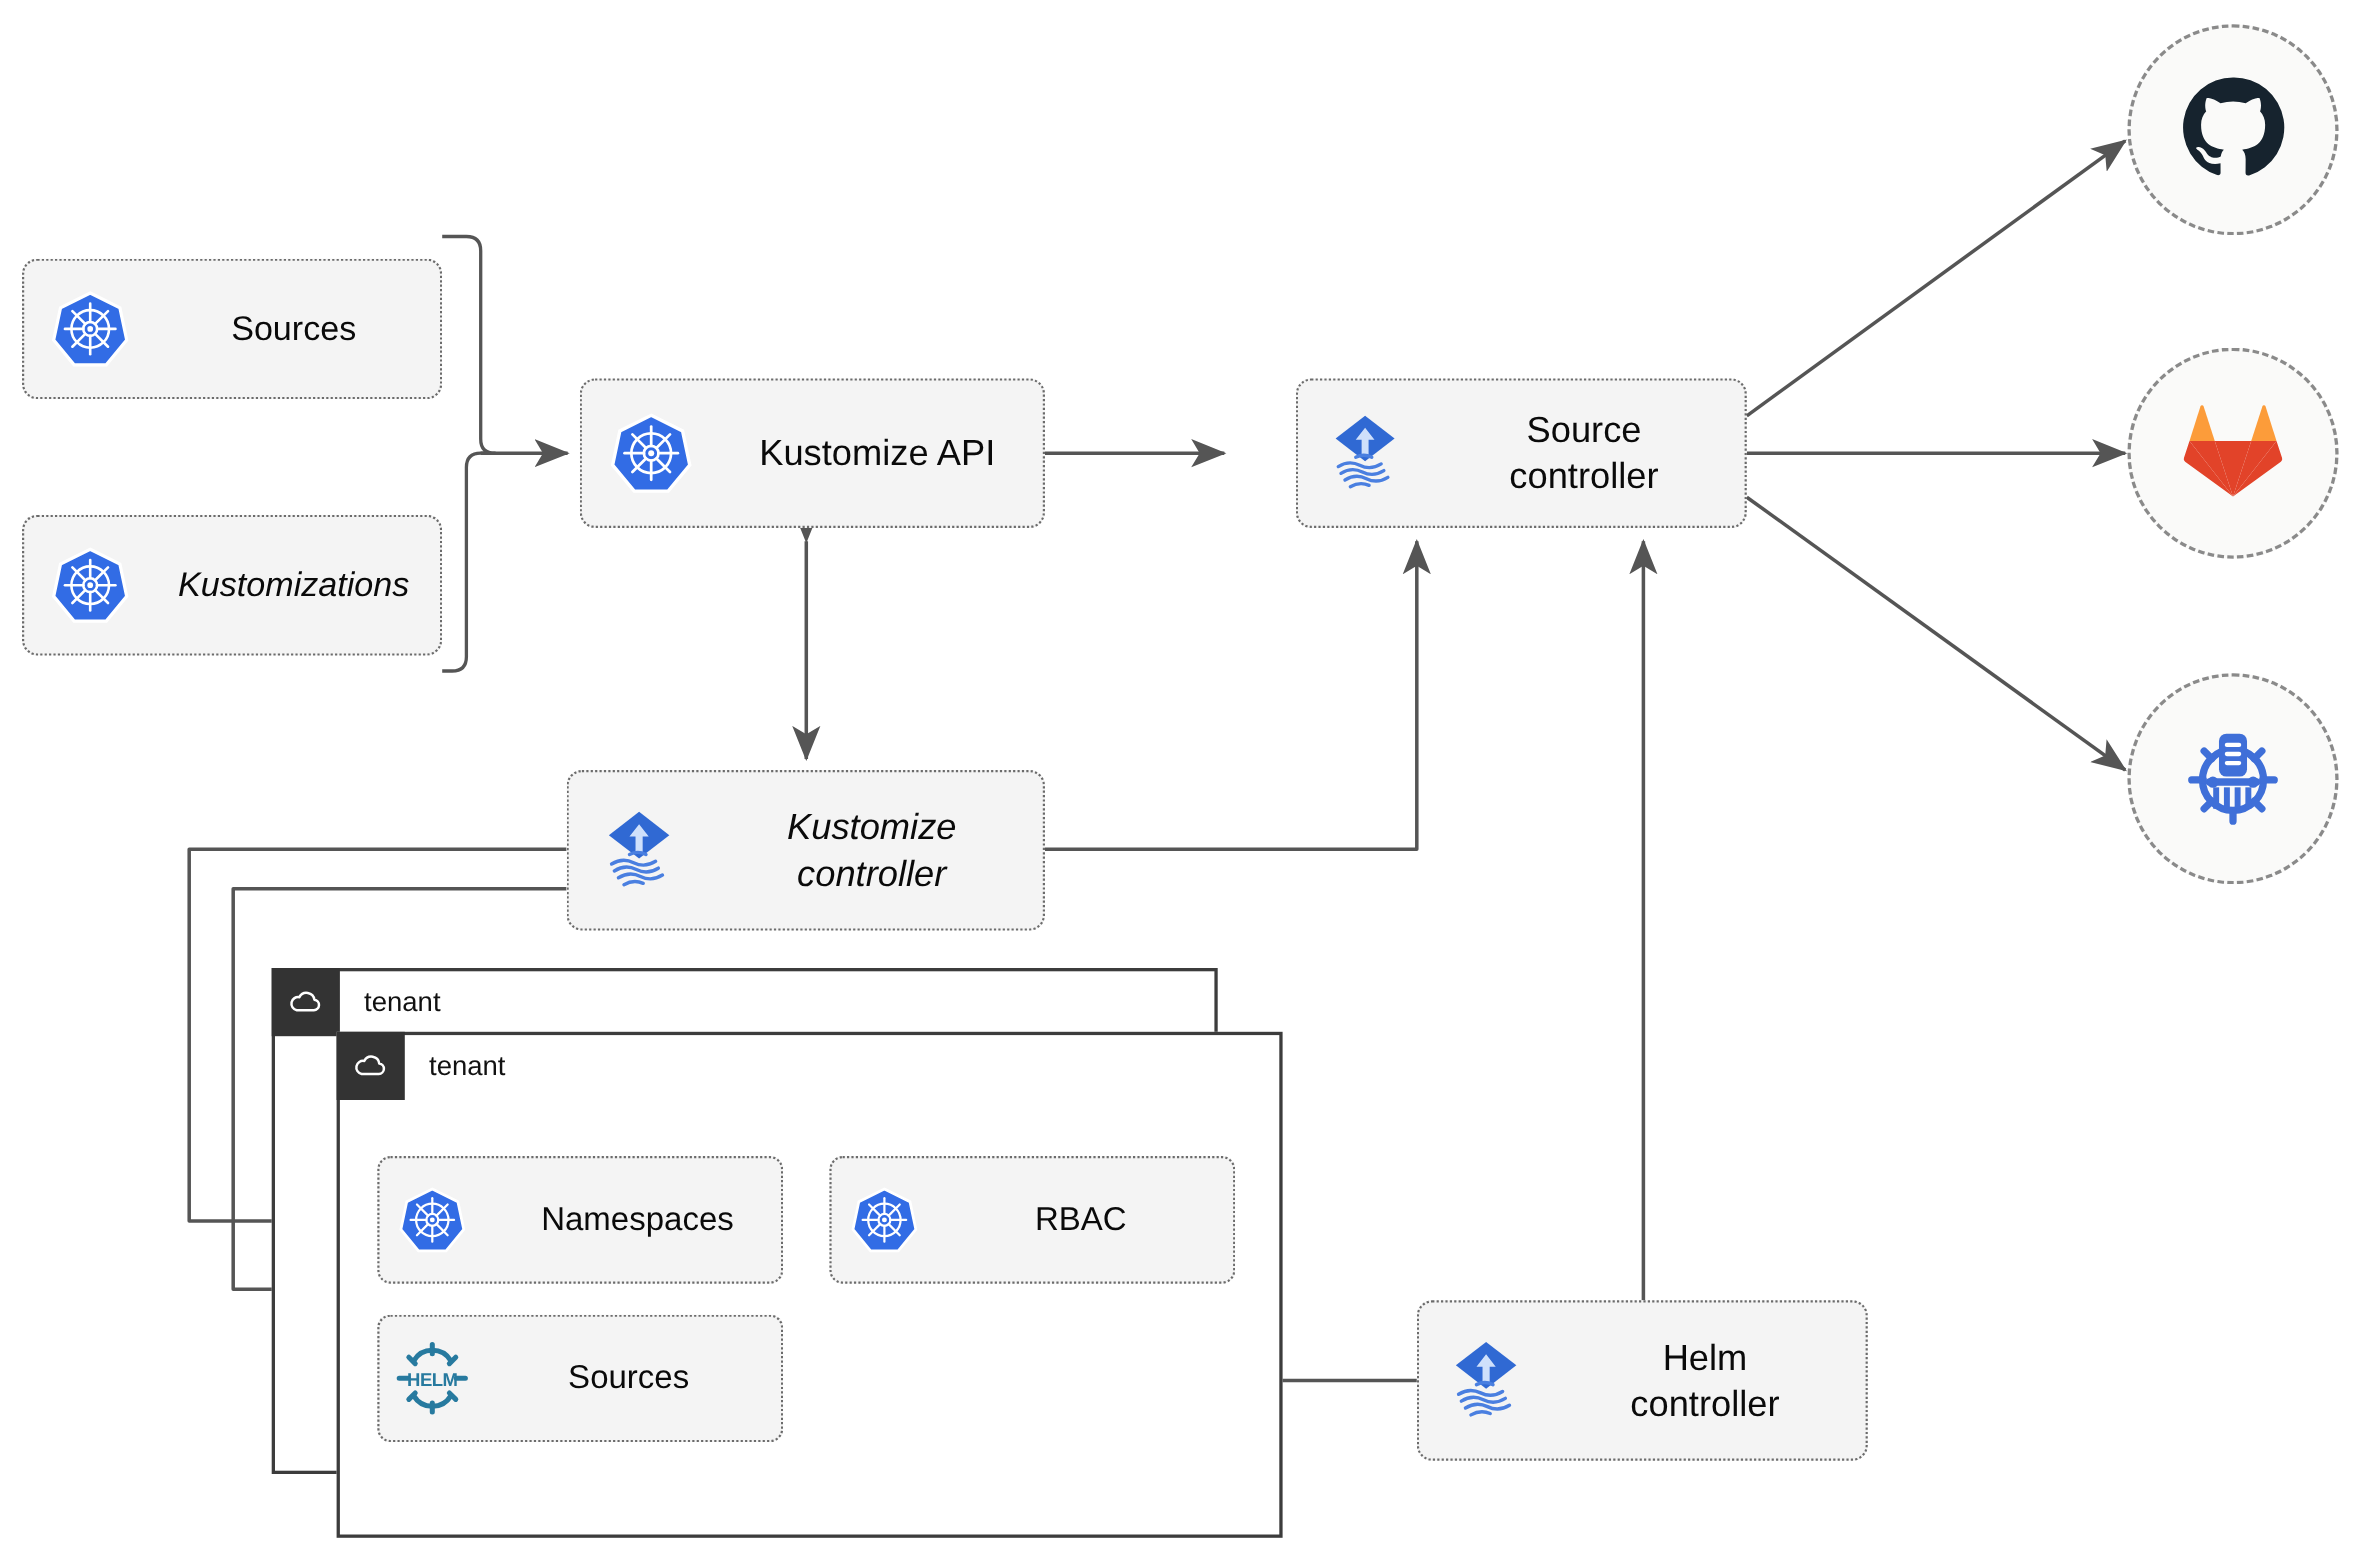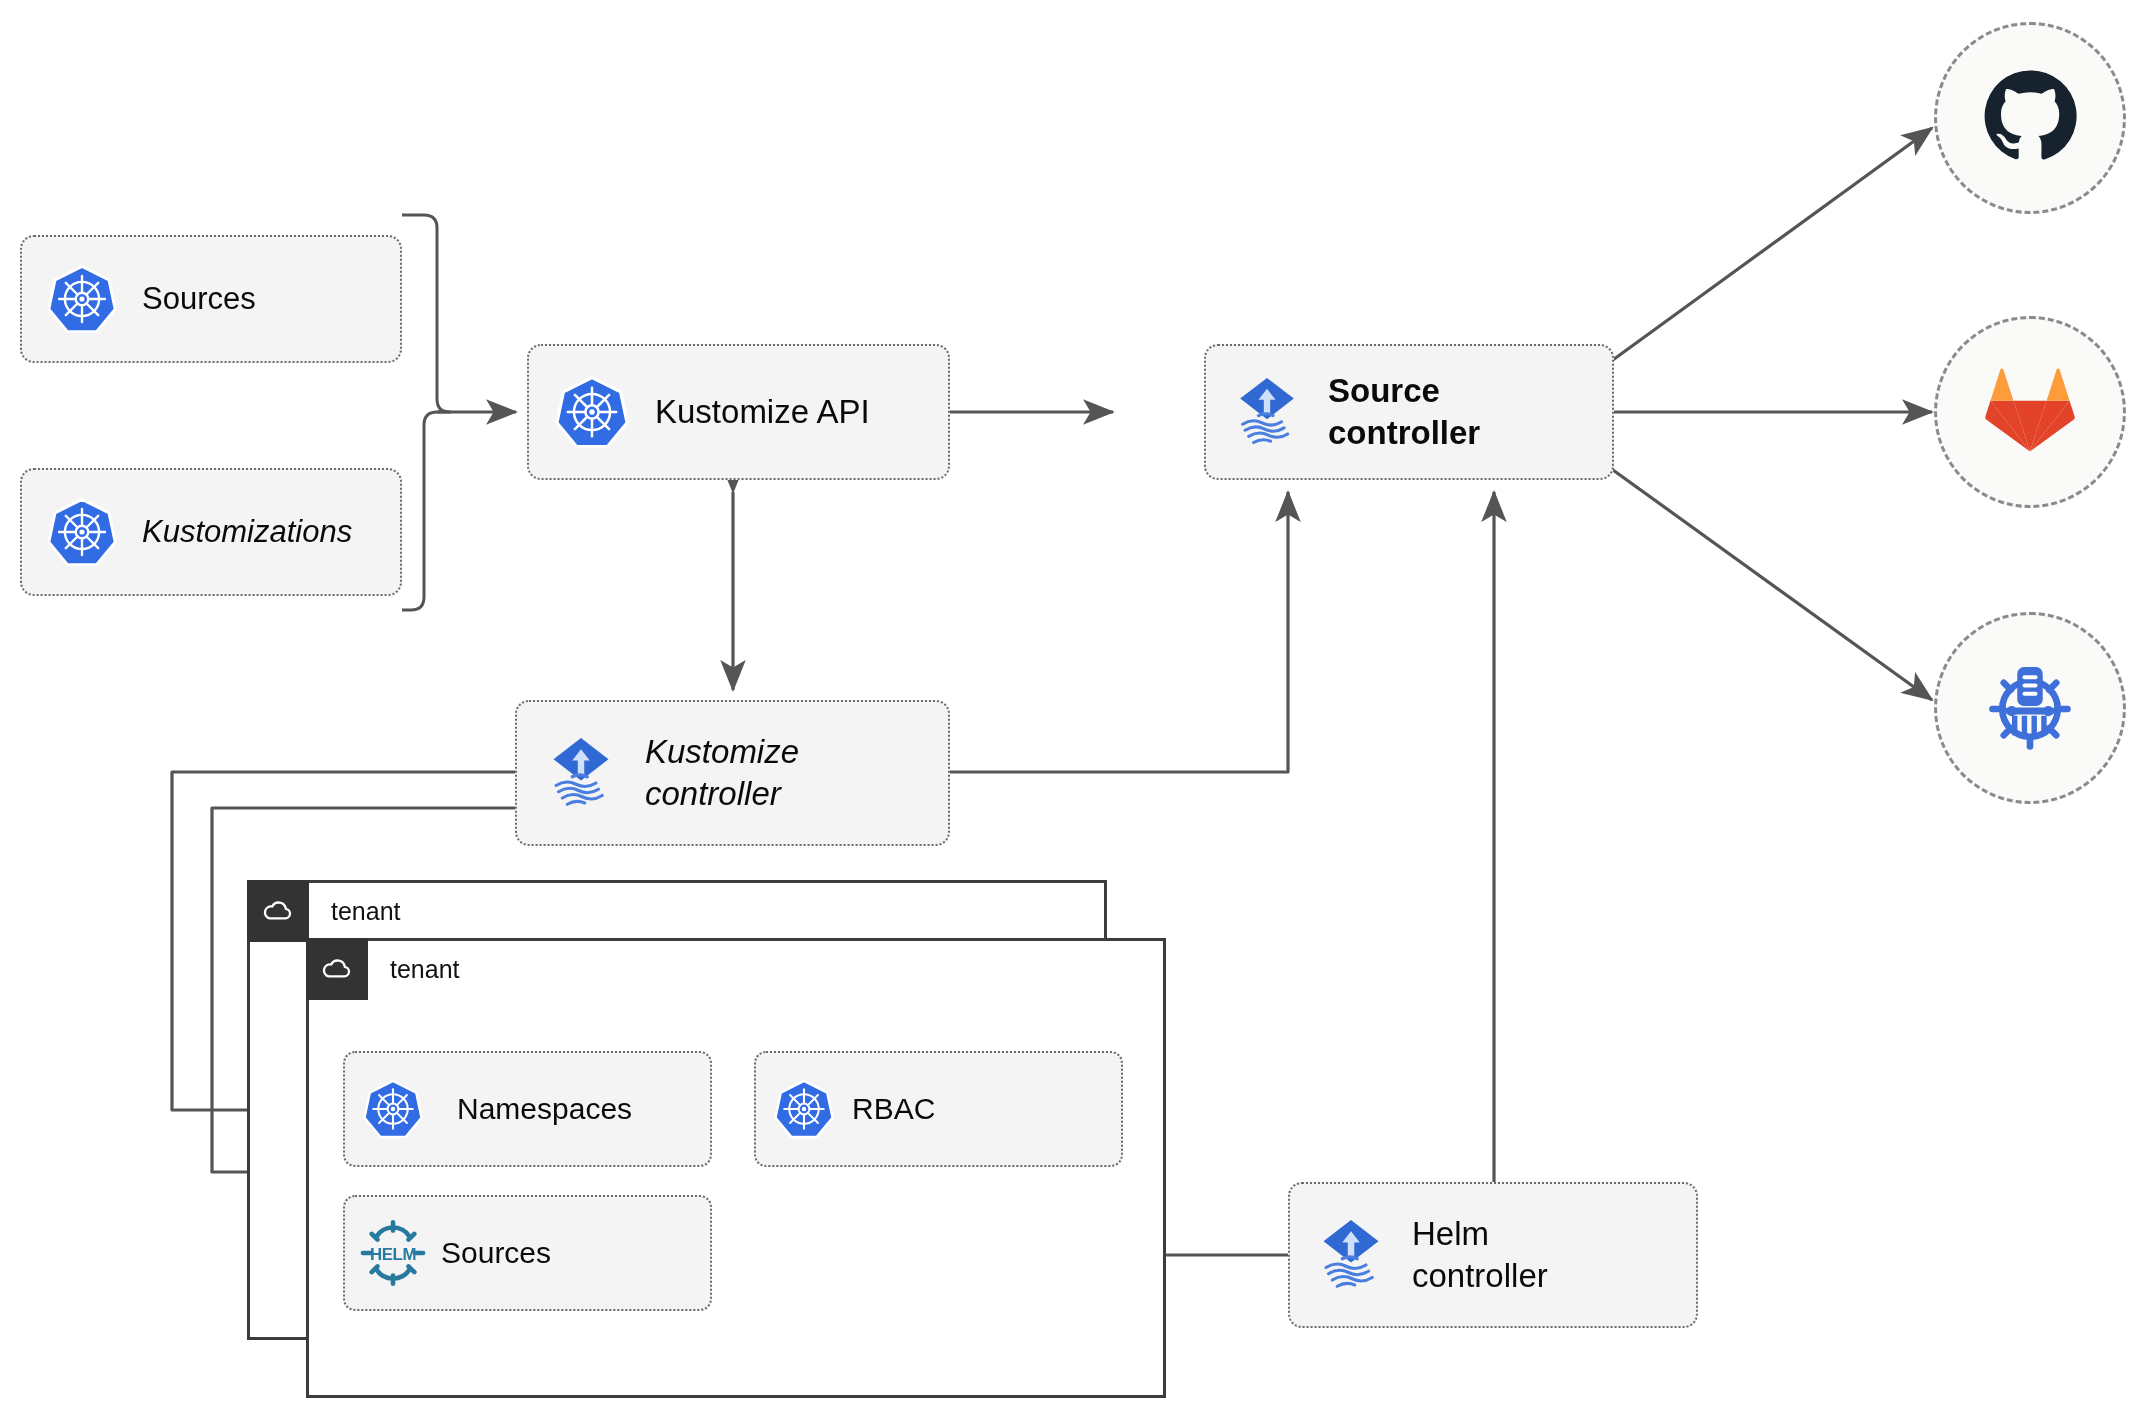--- a/index.html
+++ b/index.html
@@ -41,20 +41,21 @@
     z-index: 3;
   }
   .node .ico {
     flex: 0 0 auto;
     display: flex;
     align-items: center;
     justify-content: center;
   }
   .node .lbl {
     flex: 1 1 auto;
+    text-align: center;
     color: #0a0a0a;
     line-height: 1.28;
     white-space: pre-line;
     padding-right: 8px;
   }
 
   
   .tenant {
     position: absolute;
     box-sizing: border-box;
@@ -213,21 +214,21 @@
           <line x1="36.0" y1="36.0" x2="46.4" y2="46.4"></line>
           <line x1="46.4" y1="17.6" x2="36.0" y2="28.0"></line>
           <line x1="28.0" y1="36.0" x2="17.6" y2="46.4"></line>
         </g>
         <circle cx="32" cy="32" r="2.3" fill="#ffffff"></circle>
       </svg>
     </span>
     <span class="lbl" style="font-size:33px;">Kustomize API</span>
   </div>
 
-  <div class="node" style="left:1204px; top:344px; width:410px; height:136px;font-weight:bold;">
+  <div class="node" style="left:1178px; top:344px; width:410px; height:136px;">
     <span class="ico" style="width:122px;height:136px;">
       <svg width="78" height="78" viewBox="0 0 64 64">
         <polygon points="32,4 54,21 32,38 10,21" fill="#3069d3"></polygon>
         <path d="M32,13 L39,22 L34.6,22 L34.6,33.5 L29.4,33.5 L29.4,22 L25,22 Z" fill="#cfe0fb"></path>
         <g stroke="#4a7fe0" stroke-width="2.5" fill="none" stroke-linecap="round">
           <path d="M12,42 Q20,37 28,41 Q36,45 44,40"></path>
           <path d="M14,47 Q22,42 30,46 Q38,50 46,45"></path>
           <path d="M17,52 Q25,47 33,51 Q41,55 49,50"></path>
           <path d="M21,57 Q28,53 35,56"></path>
           <path d="M25,35 Q31,32 37,35"></path>

